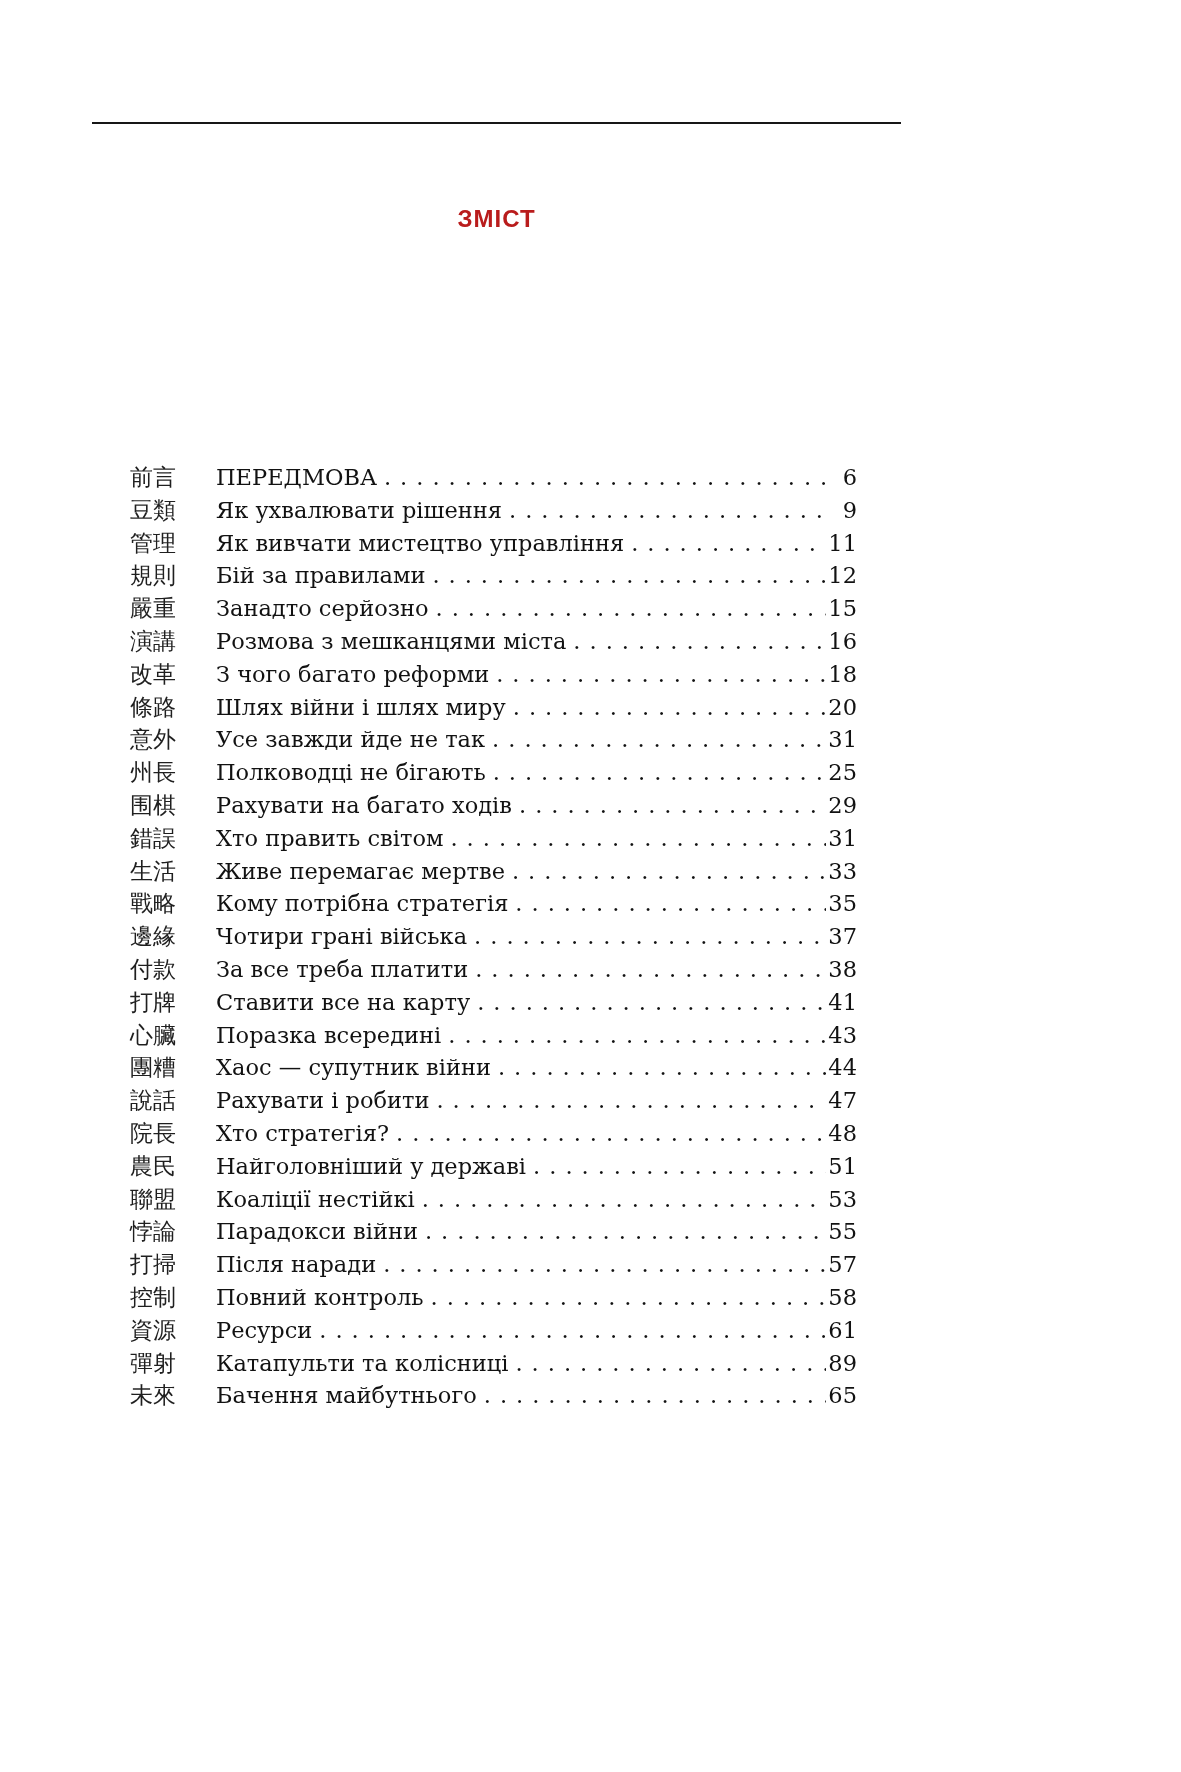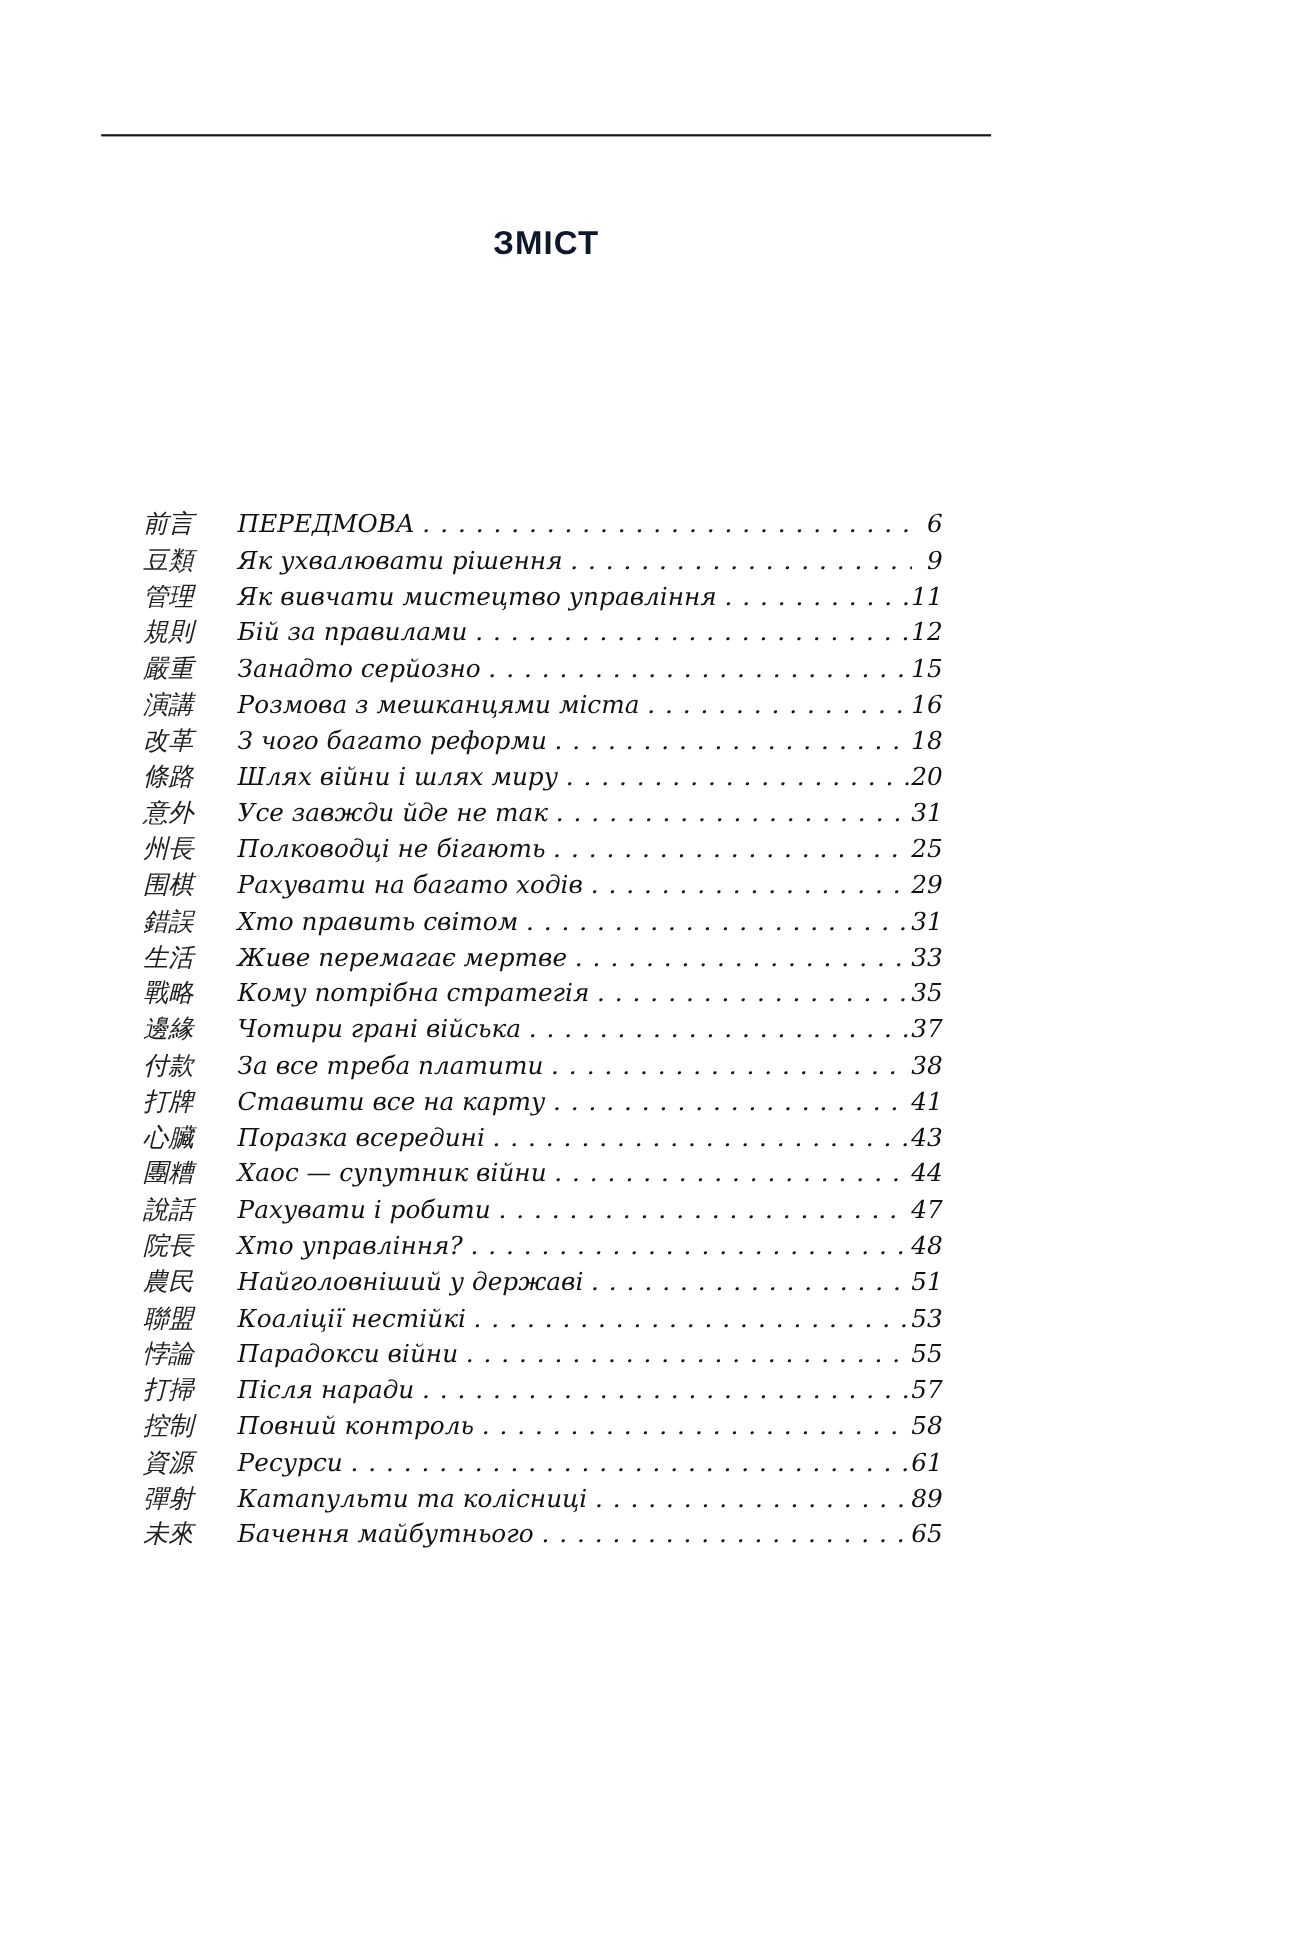--- a/index.html
+++ b/index.html
@@ -26,37 +26,36 @@
   }
   .page-title {
     position: absolute;
     left: 92px;
     top: 205px;
     width: 809px;
     margin: 0;
     text-align: center;
     font-family: "Liberation Sans", sans-serif;
     font-weight: 700;
-    font-size: 30px;
+    font-size: 24px;
     letter-spacing: 1px;
-    color: #0f172a;
+    color: #b91c1c;
   }
   .toc {
     position: absolute;
     left: 130px;
     top: 436px;
     width: 727px;
     font-size: 22.5px;
   }
   .toc-row {
     display: flex;
     align-items: baseline;
     height: 32.8px;
     white-space: nowrap;
-    font-style: italic;
   }
   .cjk {
     flex: 0 0 86px;
     width: 86px;
     font-size: 23px;
     color: #1f1f1f;
     font-family: "DejaVu Serif", serif;
   }
   .entry-title {
     flex: 0 0 auto;
@@ -203,21 +202,21 @@
         <span class="pagenum">44</span>
       </div>
       <div class="toc-row">
         <span class="cjk">說話</span>
         <span class="entry-title">Рахувати і робити</span>
         <span class="leader"></span>
         <span class="pagenum">47</span>
       </div>
       <div class="toc-row">
         <span class="cjk">院長</span>
-        <span class="entry-title">Хто управління?</span>
+        <span class="entry-title">Хто стратегія?</span>
         <span class="leader"></span>
         <span class="pagenum">48</span>
       </div>
       <div class="toc-row">
         <span class="cjk">農民</span>
         <span class="entry-title">Найголовніший у державі</span>
         <span class="leader"></span>
         <span class="pagenum">51</span>
       </div>
       <div class="toc-row">

